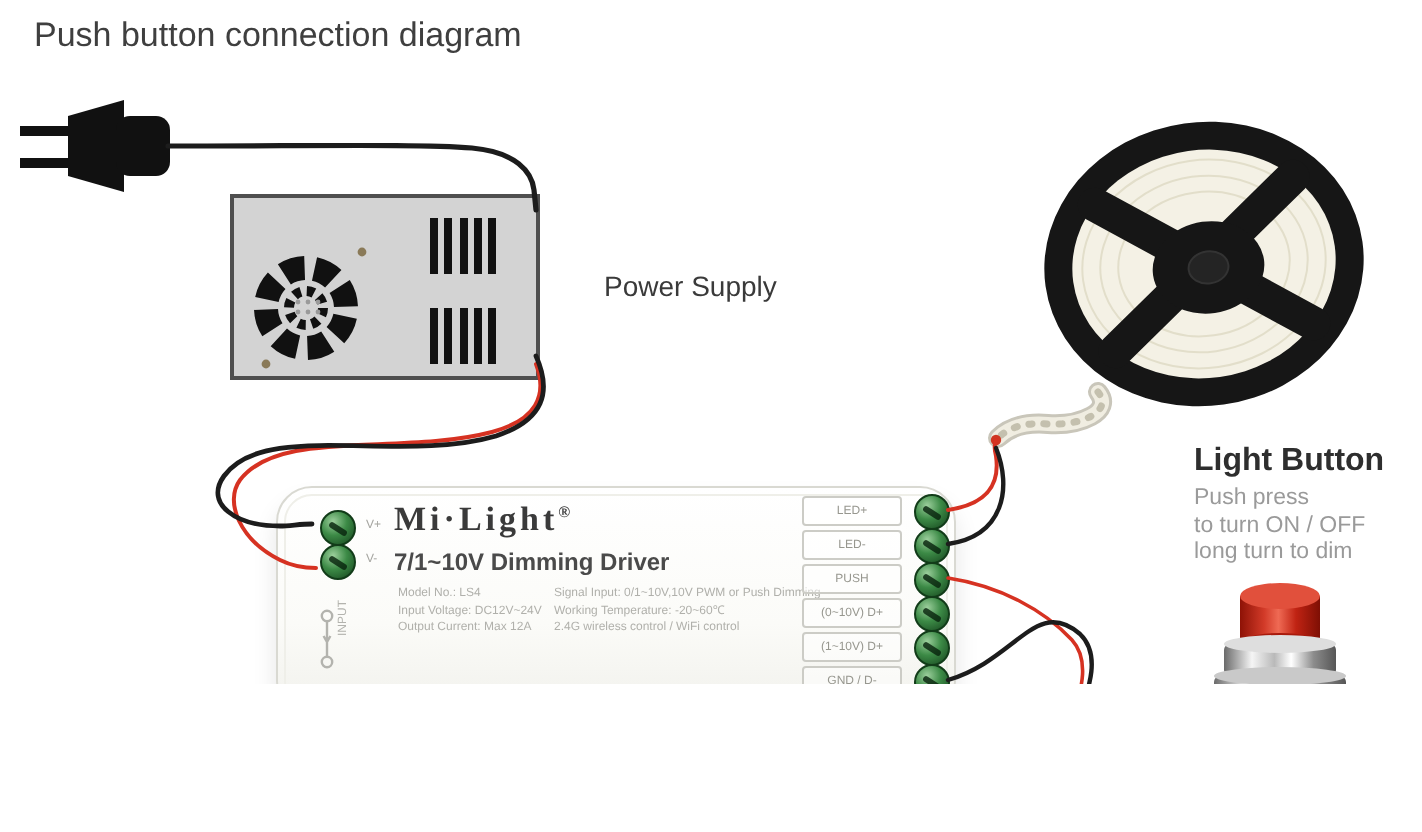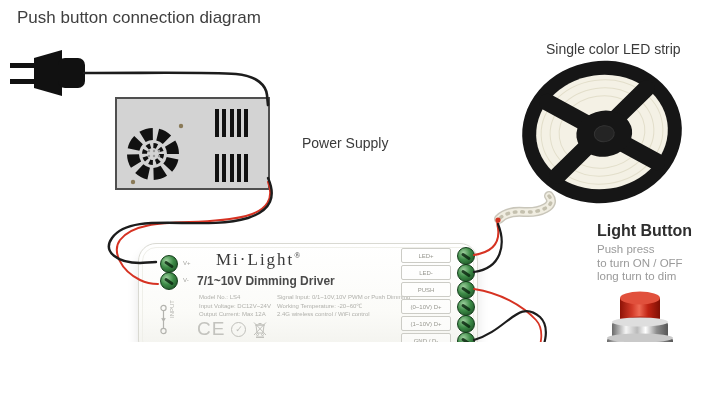--- a/index.html
+++ b/index.html
@@ -30,22 +30,22 @@
   .screw{
     position:absolute;width:18px;height:18px;border-radius:50%;
     background:radial-gradient(circle at 35% 30%, #9ccf9c 0%, #3c8a46 45%, #14421c 100%);
     border:1px solid #123c19;box-sizing:border-box;
   }
   .screw::after{
     content:"";position:absolute;left:3px;top:7px;width:10px;height:3px;border-radius:2px;
     background:rgba(8,34,12,0.8);transform:rotate(33deg);
   }
   .vlab{position:absolute;font-size:6px;color:#a5a5a0;}
-  .brand{position:absolute;left:58px;top:6px;font-family:"Liberation Serif", serif;font-weight:normal;
-         font-size:17px;letter-spacing:2px;color:#3a3a3a;margin-left:19px;}
+  .brand{position:absolute;left:58px;top:6px;font-family:"Liberation Serif", serif;font-weight:bold;
+         font-size:17px;letter-spacing:2px;color:#3a3a3a;}
   .brand sup{font-size:8px;letter-spacing:0;}
   .product{position:absolute;left:58px;top:30px;font-size:12px;font-weight:bold;color:#4a4a4a;}
   .specs{position:absolute;top:49px;font-size:6px;line-height:8.5px;color:#b0b0ab;white-space:nowrap;}
   .specs.sl{left:60px;} .specs.sr{left:138px;}
   .certs{position:absolute;left:58px;top:74px;display:flex;align-items:center;gap:6px;color:#c0c0bb;}
   .ce{font-size:19px;letter-spacing:1px;color:#c3c3be;}
   .rohs{width:15px;height:15px;border:1.5px solid #c0c0bb;border-radius:50%;box-sizing:border-box;
         display:flex;align-items:center;justify-content:center;font-size:9px;color:#c0c0bb;}
   .made{position:absolute;left:60px;top:99px;font-size:6px;color:#bdbdb8;}
   .blackbar{position:absolute;left:120px;top:99px;width:16px;height:4px;background:#3a3a3a;}
@@ -62,21 +62,20 @@
   
   .overlay{position:absolute;left:0;top:0;z-index:5;pointer-events:none;}
 </style>
 </head>
 <body>
 
 <div class="canvas">
 
   <div class="abs title">Push button connection diagram</div>
   <div class="abs psu-label">Power Supply</div>
-  <div class="abs strip-label">Single color LED strip</div>
   <div class="abs pb-title">Light Button</div>
   <div class="abs pb-desc">
     <div>Push press</div>
     <div>to turn ON / OFF</div>
     <div>long turn to dim</div>
   </div>
 
   <div class="abs psu">
     <svg width="90" height="93" style="position:absolute;left:0;top:0;">
       <circle cx="36" cy="55" r="20" fill="none" stroke="#111" stroke-width="12" stroke-dasharray="10.7 5" transform="rotate(12 36 55)"></circle>
@@ -123,34 +122,20 @@
       <div>Model No.: LS4</div>
       <div>Input Voltage: DC12V~24V</div>
       <div>Output Current: Max 12A</div>
     </div>
     <div class="specs sr">
       <div>Signal Input: 0/1~10V,10V PWM or Push Dimming</div>
       <div>Working Temperature: -20~60℃</div>
       <div>2.4G wireless control / WiFi control</div>
     </div>
 
-    <div class="certs">
-      <span class="ce">CE</span>
-      <span class="rohs">✓</span>
-      <svg width="16" height="18" viewBox="0 0 16 18">
-        <g stroke="#c0c0bb" stroke-width="1" fill="none">
-          <path d="M4,5 L12,5 L11,13 L5,13 Z"></path>
-          <path d="M3,5 L13,5 M6.5,3.5 L9.5,3.5"></path>
-          <circle cx="5.5" cy="14.5" r="1"></circle>
-            <circle cx="10.5" cy="14.5" r="1"></circle>
-          <path d="M2,2.5 L14,15 M14,2.5 L2,15"></path>
-        </g>
-        <rect x="4" y="16.5" width="8" height="1.5" fill="#c0c0bb"></rect>
-      </svg>
-    </div>
     <div class="made">Made in China</div>
     <div class="blackbar"></div>
 
     <div class="input-mark">
       <svg width="9" height="32" viewBox="0 0 9 32">
         <g stroke="#b3b3ae" stroke-width="1.2" fill="none">
           <circle cx="4.5" cy="4" r="2.6"></circle>
           <path d="M4.5,7 L4.5,24 M2.8,14 L4.5,17 L6.2,14"></path>
           <circle cx="4.5" cy="27" r="2.6"></circle>
         </g>

